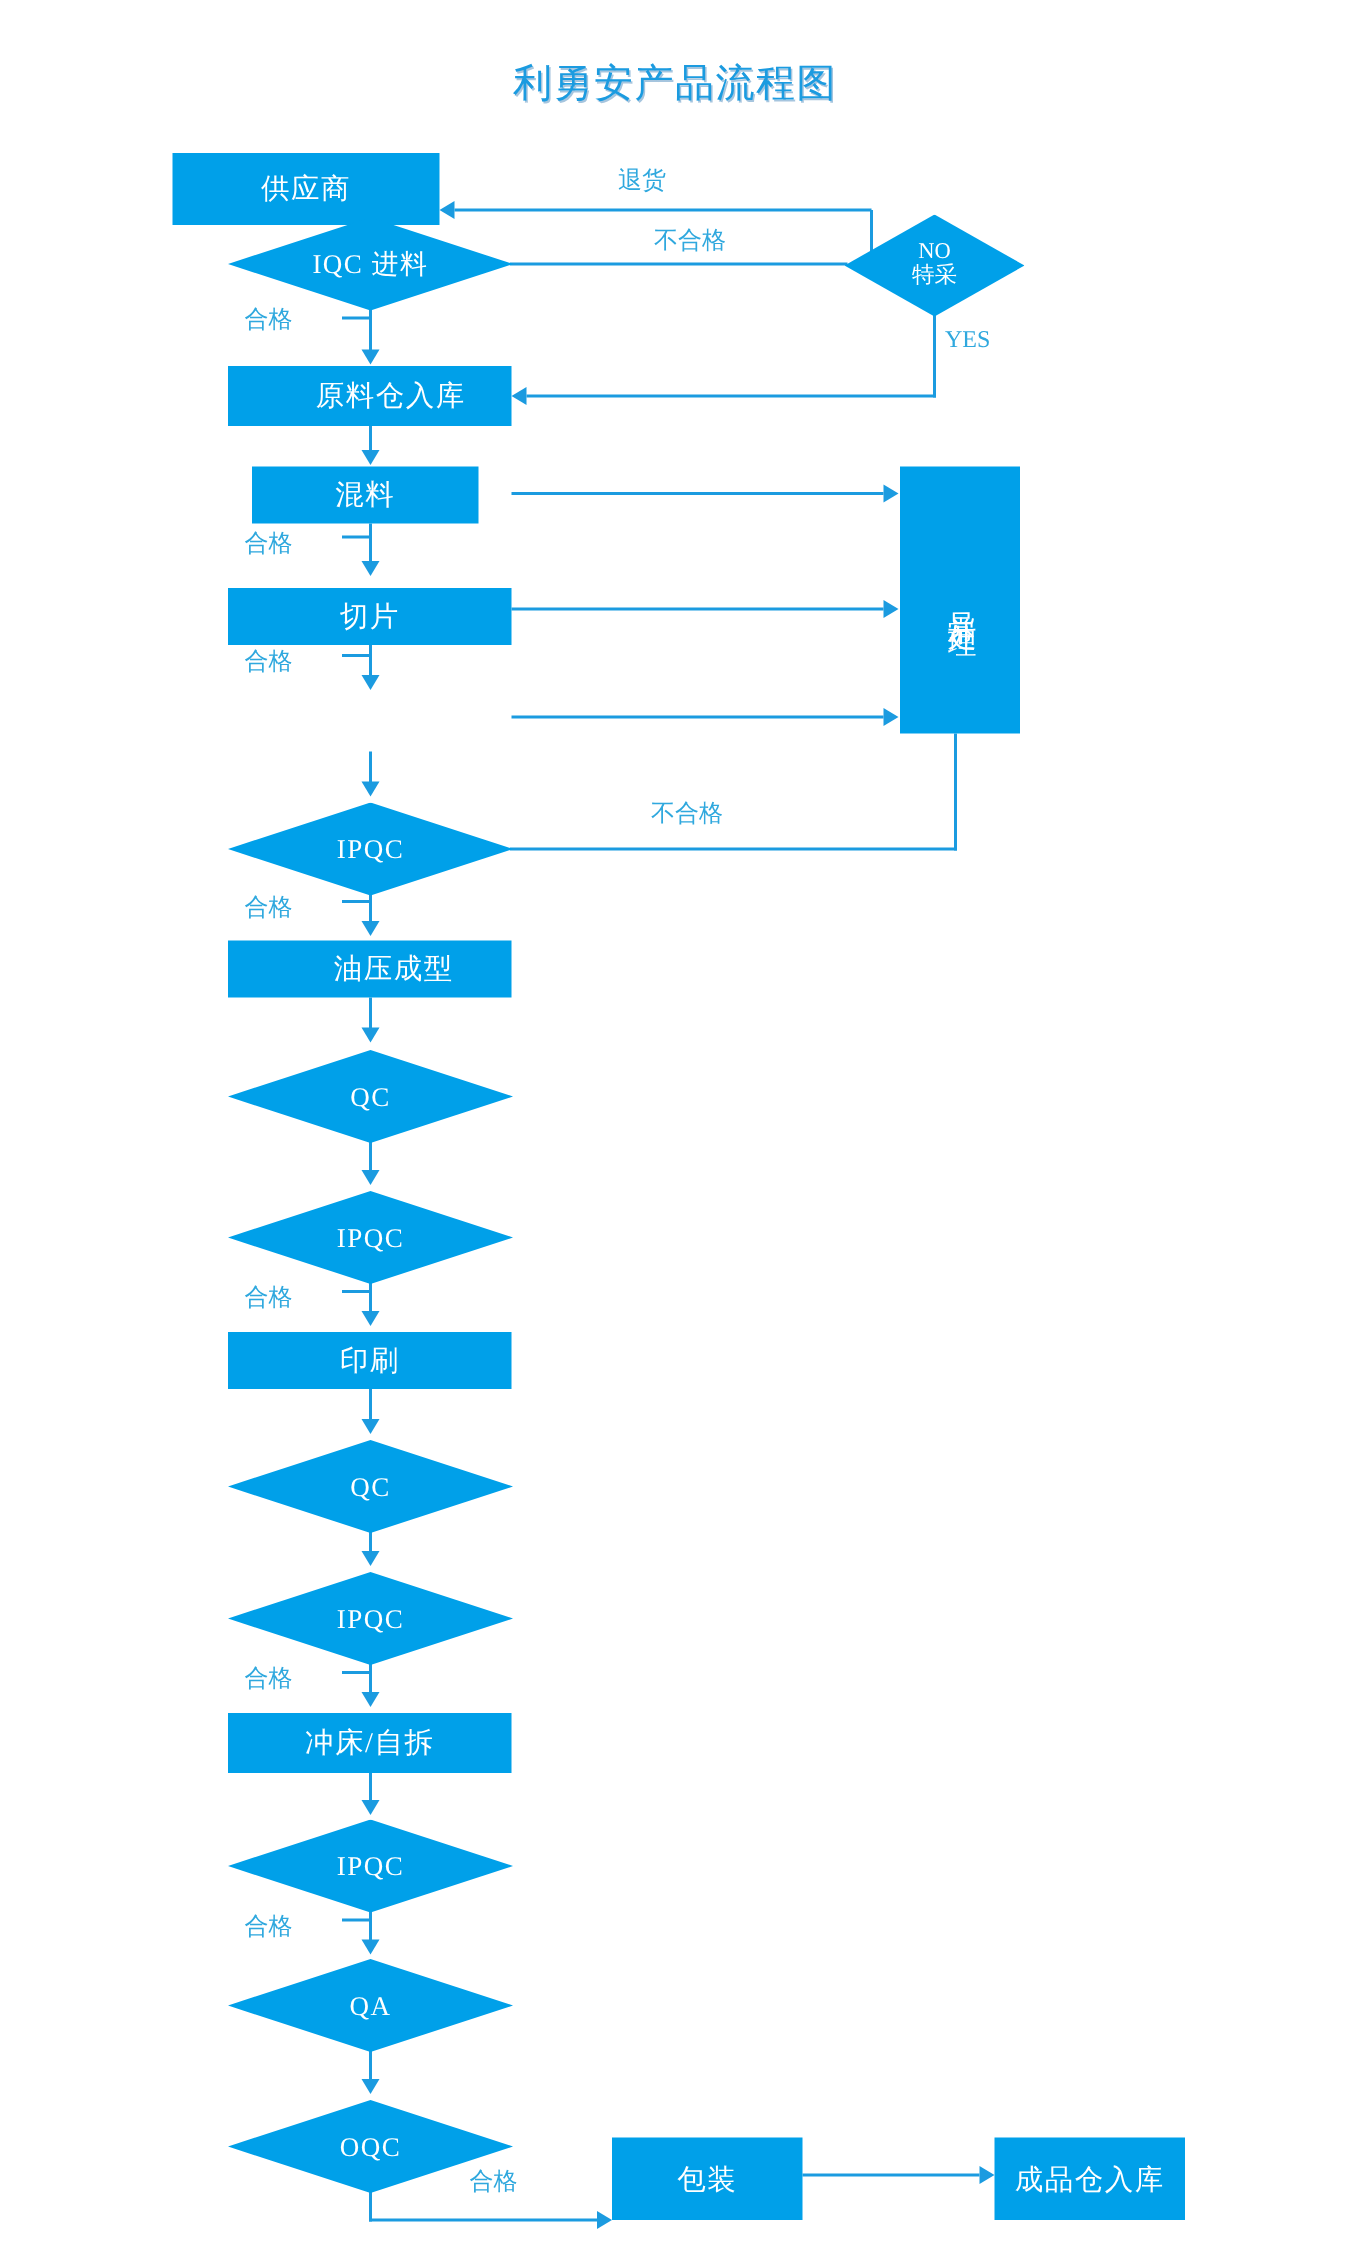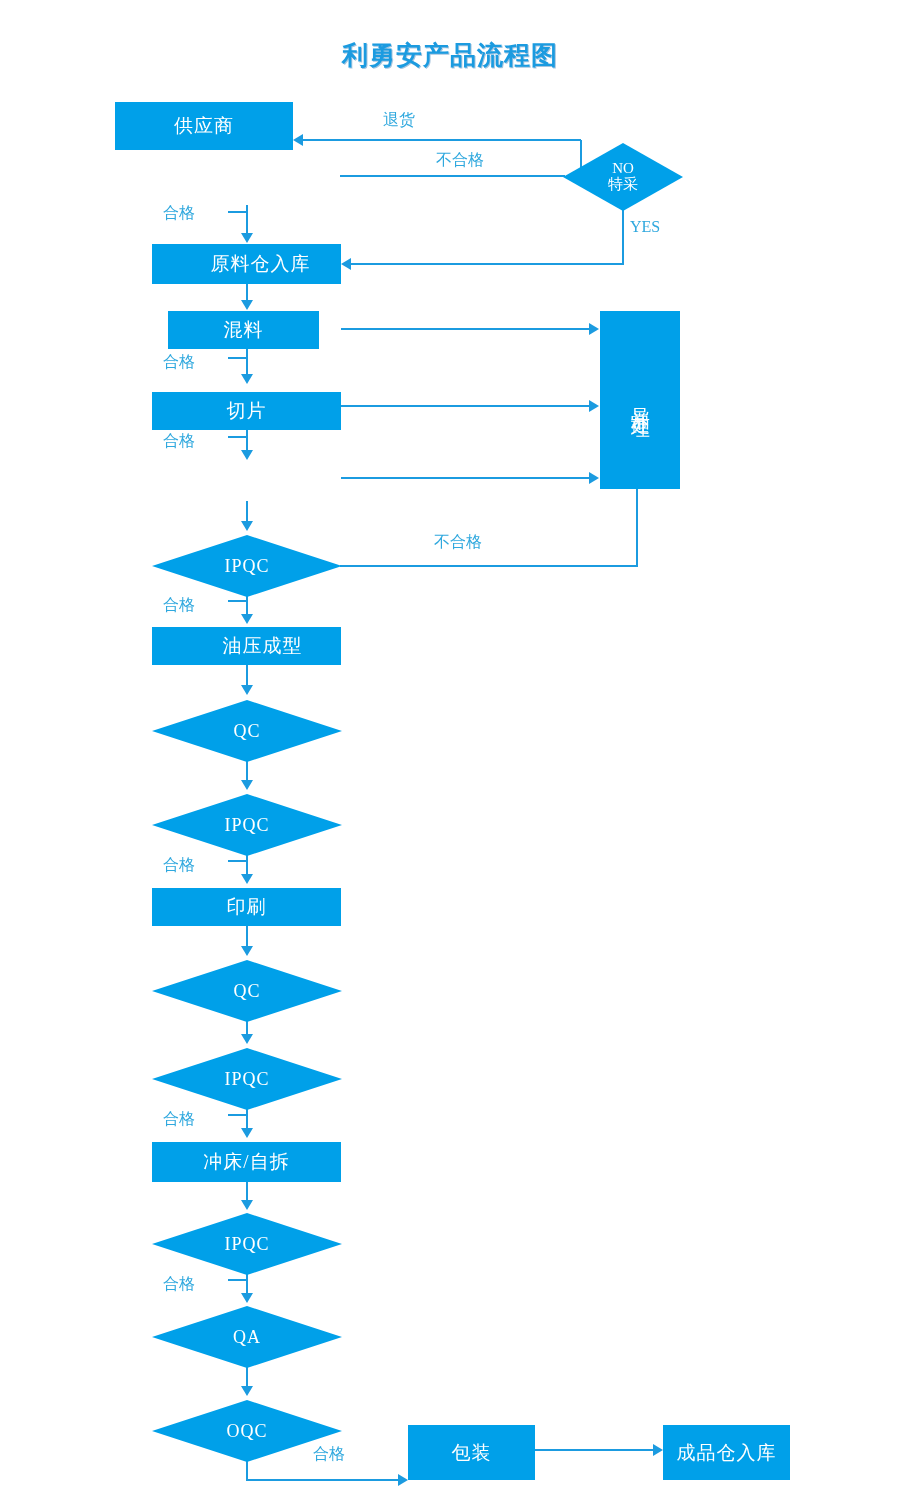--- a/index.html
+++ b/index.html
@@ -19,21 +19,21 @@
     overflow: hidden;
   }
   #flow-title {
     position: absolute;
     left: 0;
     top: 38px;
     width: 900px;
     text-align: center;
     font-family: "DejaVu Sans", "Liberation Sans", sans-serif;
     font-size: 26px;
-    font-weight: bold;
+    font-weight: normal;
     color: #1B9BE0;
     letter-spacing: 1px;
     text-shadow: 1px 1px 0 rgba(0,90,160,0.35);
   }
   
   .node {
     position: absolute;
     box-sizing: border-box;
     display: flex;
     align-items: center;
@@ -137,20 +137,24 @@
 <body>
 
 <div id="chart-root">
 
   <div id="flow-title">利勇安产品流程图</div>
 
   <div class="node process" style="left:115px; top:102px; width:178px; height:48px;">
     <span class="node-label">供应商</span>
   </div>
 
+  <div class="node decision" style="left:152px; top:145px; width:190px; height:62px;">
+    <span class="dia-shape"></span>
+    <span class="node-label">IQC 进料</span>
+  </div>
 
   <div class="node decision small-label" style="left:563px; top:143px; width:120px; height:68px;">
     <span class="dia-shape"></span>
     <span class="node-label">NO
 特采</span>
   </div>
 
   <div class="node process" style="left:152px; top:244px; width:189px; height:40px;padding-left:28px;">
     <span class="node-label">原料仓入库</span>
   </div>
@@ -224,21 +228,21 @@
     <span class="node-label">包装</span>
   </div>
 
   <div class="node process" style="left:663px; top:1425px; width:127px; height:55px;">
     <span class="node-label">成品仓入库</span>
   </div>
 
   <div class="edge-v" style="left:580px; top:140px; height:37px;"></div>
   <div class="edge-h" style="left:303px; top:139px; width:278px;"></div>
   <div class="arrow left" style="left:293px; top:134px;"></div>
-  <div class="edge-label" style="left:383px; top:110px;">退货</div>
+  <div class="edge-label" style="left:412px; top:110px;">退货</div>
 
   <div class="edge-h" style="left:340px; top:175px; width:225px;"></div>
   <div class="edge-label" style="left:436px; top:150px;">不合格</div>
 
   <div class="edge-v" style="left:622px; top:208px; height:57px;"></div>
   <div class="edge-h" style="left:351px; top:263px; width:273px;"></div>
   <div class="arrow left" style="left:341px; top:258px;"></div>
   <div class="edge-label en" style="left:630px; top:218px;">YES</div>
 
   <div class="edge-v" style="left:246px; top:205px; height:30px;"></div>

